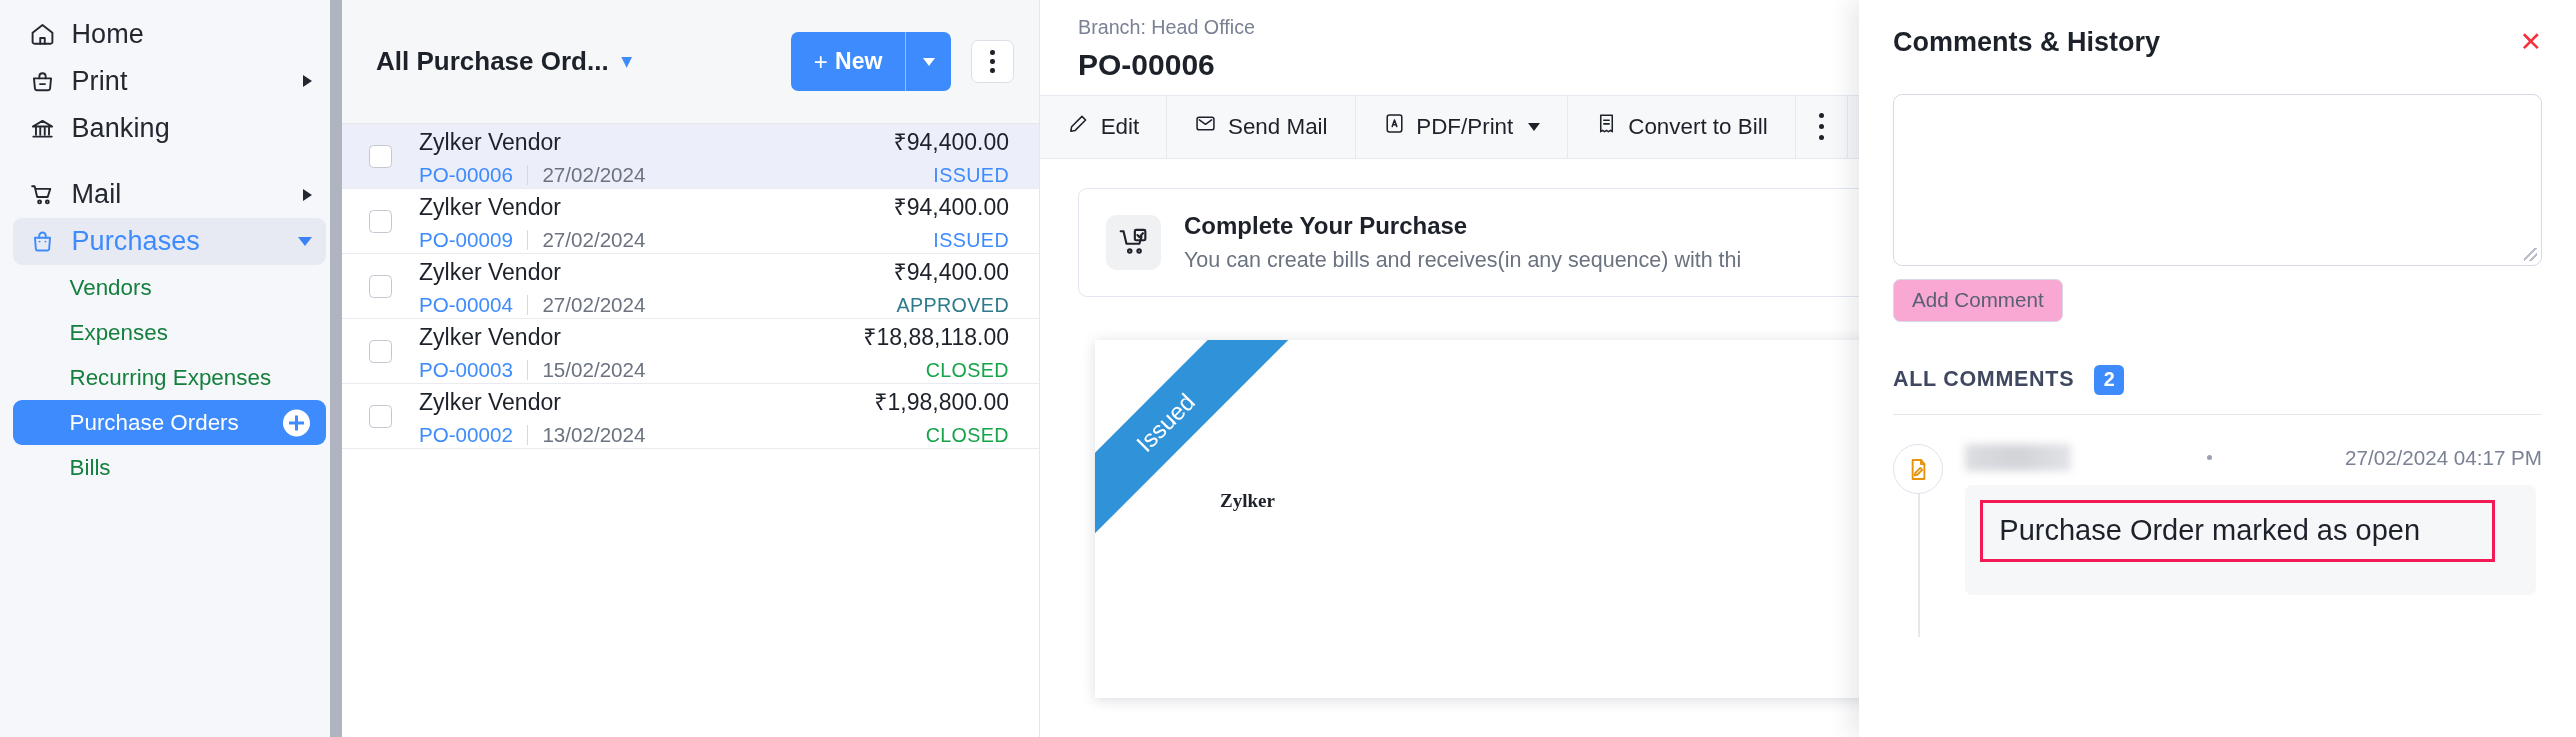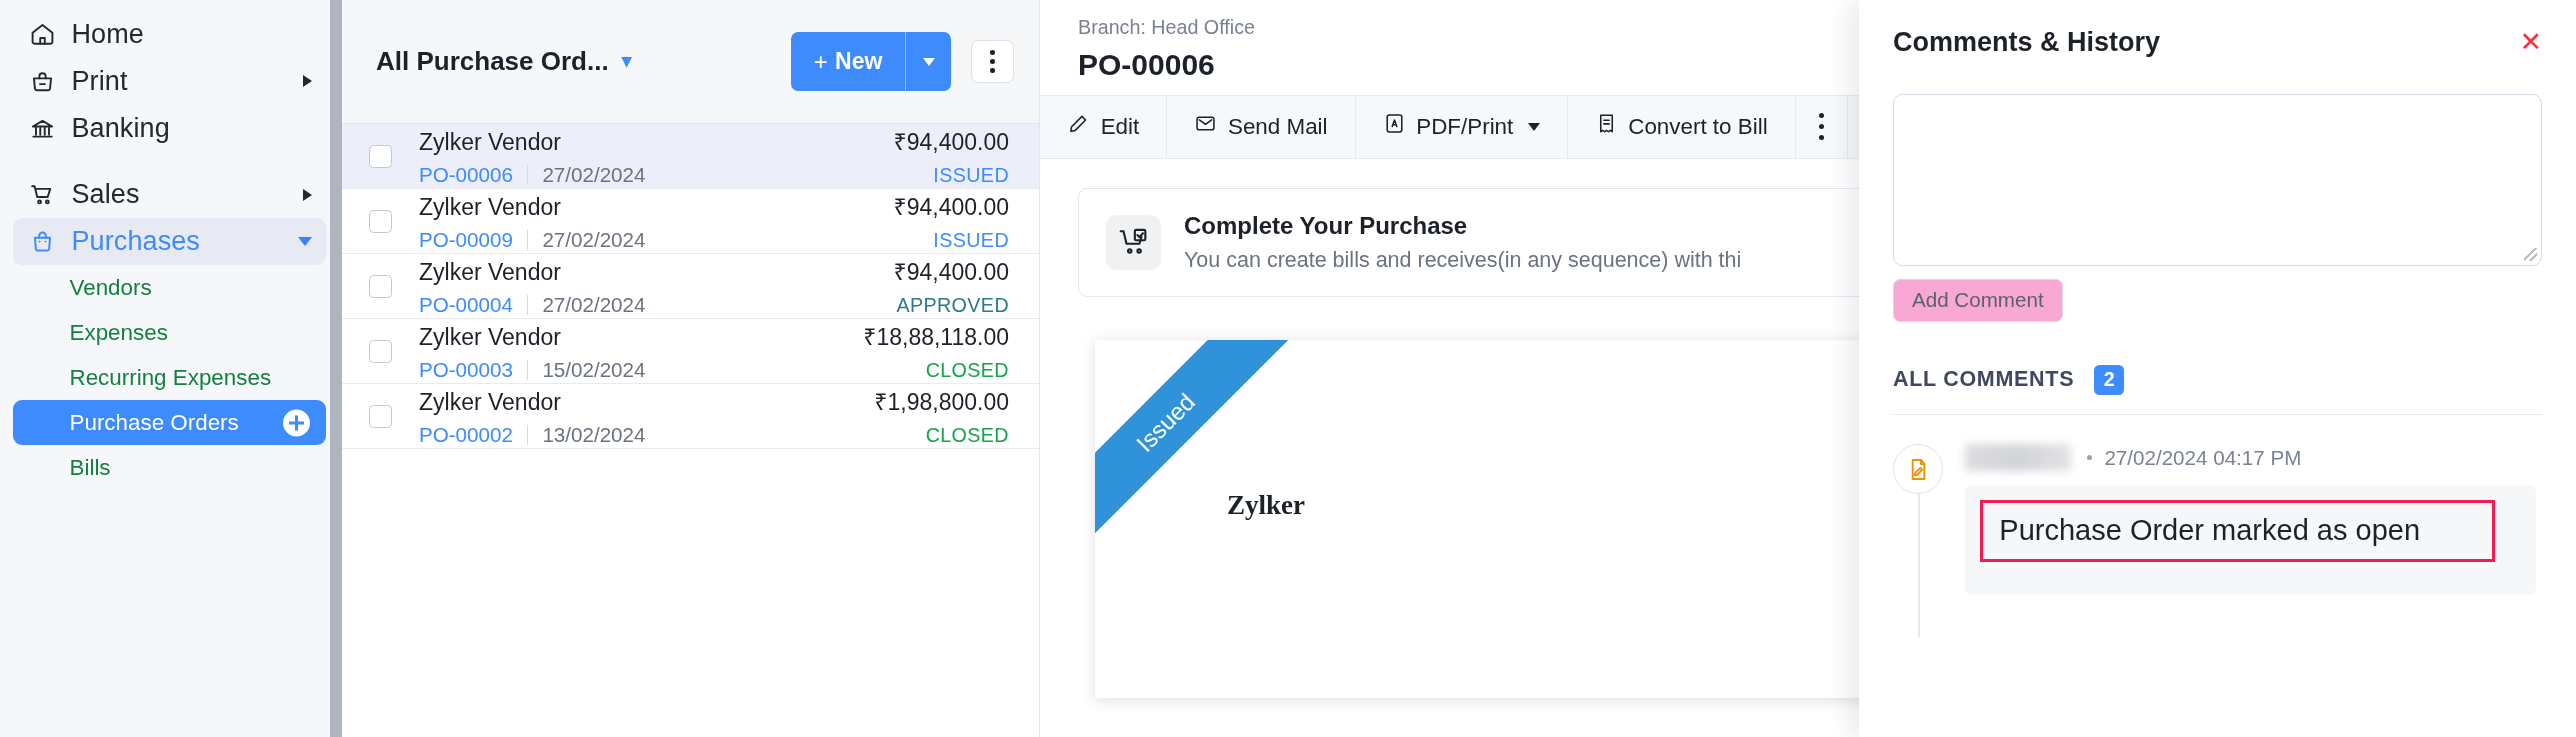--- a/index.html
+++ b/index.html
@@ -245,23 +245,23 @@
     display: flex; align-items: center; justify-content: center;
     color: #fff; font-size: 24px;
   }
   .ribbon-tail {
     position: absolute; width: 0; height: 0;
     border-left: 14.3px solid transparent;
     border-top: 14.3px solid #1d6fa8;
     left: 138px; top: 0;
   }
   .paper-brand {
-    position: absolute; left: 132px; top: 150px;
+    position: absolute; left: 125px; top: 150px;
     font-family: "Liberation Serif", serif;
-    font-size: 27px; font-weight: bold; color: #1d2129;
+    font-size: 19px; font-weight: bold; color: #1d2129;
   }
 
   
   .comments {
     position: absolute; right: 0; top: 0;
     width: 717px; height: 737px;
     background: #ffffff;
     box-shadow: -9px 0 21.5px rgba(40,45,70,.10);
     padding: 0 34px;
   }
@@ -304,21 +304,21 @@
 
   .c-entry { display: flex; margin-top: 29px; position: relative; }
   .c-line { position: absolute; left: 25px; top: 50px; width: 1.8px; height: 143px; background: #e6e8ee; }
   .c-avatar {
     width: 50px; height: 50px; border-radius: 50%;
     border: 0.9px solid #dfe2ec; background: #fff;
     display: flex; align-items: center; justify-content: center;
     flex: 0 0 50px; z-index: 1;
   }
   .c-body { margin-left: 21.5px; flex: 1 1 auto; min-width: 0; }
-  .c-meta { display: flex; align-items: center; }
+  .c-meta { display: flex; align-items: center; justify-content: space-between; }
   .c-name-blur {
     width: 106px; height: 27px;
     background: linear-gradient(90deg,#dcdde1,#d2d3d8,#e2e3e7);
     filter: blur(4.5px); border-radius: 2.7px;
   }
   .c-dot { width: 5.4px; height: 5.4px; border-radius: 50%; background: #9aa0ad; margin: 0 12.5px 0 16px; }
   .c-time { font-size: 20.6px; color: #7a8194; white-space: nowrap; }
   .c-bubble {
     margin-top: 14.3px;
     background: #f6f7f9;
@@ -379,21 +379,21 @@
     <div class="nav-gap"></div>
 
     <div class="nav-item">
       <span class="ico">
         <svg width="27" height="27" viewBox="0 0 24 24" fill="none" stroke="#23272f" stroke-width="1.7" stroke-linecap="round" stroke-linejoin="round">
           <path d="M2.8 4.6h2.2l2.3 9.6h9.3l2.3-7.2H6.2"></path>
           <circle cx="9.4" cy="18.6" r="1.3"></circle>
           <circle cx="16.3" cy="18.6" r="1.3"></circle>
         </svg>
       </span>
-      <span class="lbl">Sales</span>
+      <span class="lbl">Mail</span>
       <span class="caret-r"></span>
     </div>
 
     <div class="nav-item active-group">
       <span class="ico">
         <svg width="27" height="27" viewBox="0 0 24 24" fill="none" stroke="#3d8bfd" stroke-width="1.7" stroke-linecap="round" stroke-linejoin="round">
           <path d="M5.3 8.6h13.4l-.8 10.1a1.5 1.5 0 0 1-1.5 1.35H7.6a1.5 1.5 0 0 1-1.5-1.35z"></path>
           <path d="M9.1 8.6V6.9a2.9 2.9 0 0 1 5.8 0v1.7"></path>
           <path d="M9.4 12.1h.02M14.6 12.1h.02"></path>
         </svg>

